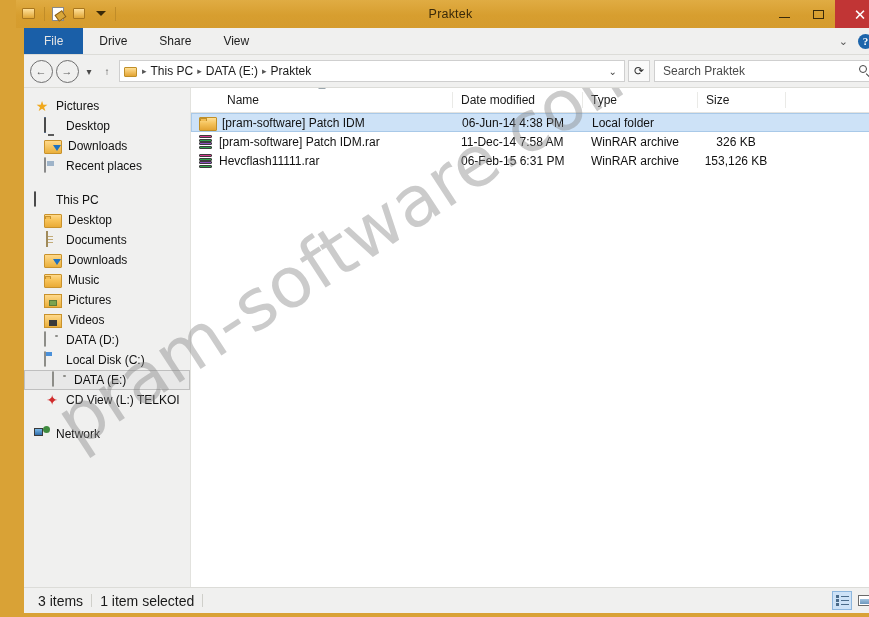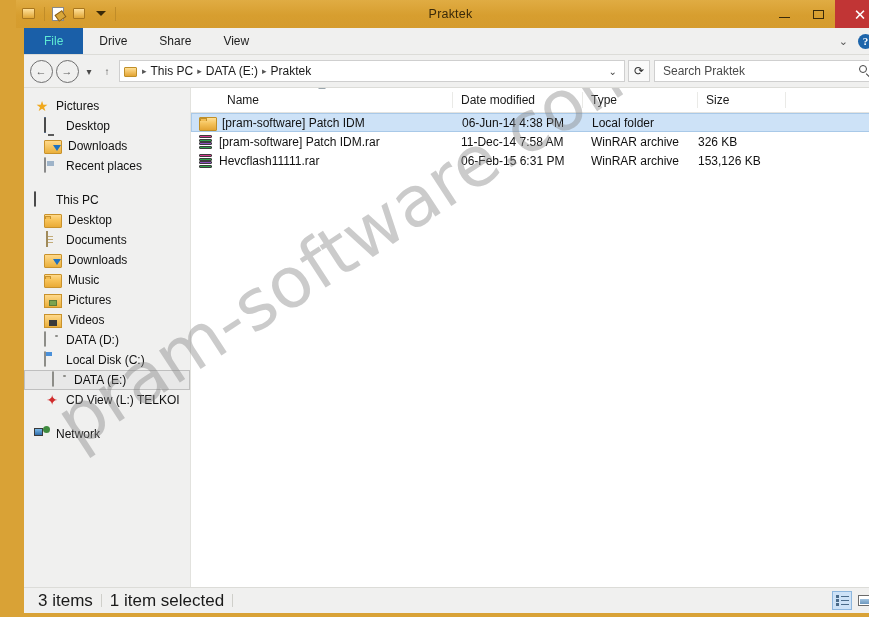--- a/index.html
+++ b/index.html
@@ -38,21 +38,21 @@
   
   .ribbonrow{
     height:26px;flex:0 0 26px;display:flex;align-items:stretch;
     background:#f0f0ef;border-bottom:1px solid #dcdcd8;
     margin:0 4px 0 8px;
   }
   .tab{
     display:flex;align-items:center;padding:0 16px;font-size:12px;color:#1d1d1d;
     cursor:default;
   }
-  .tab.file{background:#1a5fa8;color:#5eead4;padding:0 20px;font-size:12px;}
+  .tab.file{background:#1a5fa8;color:#e5e5e5;padding:0 20px;font-size:12px;}
   .ribbon-right{margin-left:auto;display:flex;align-items:center;padding-right:8px;gap:10px;}
   .chev{color:#555;font-size:11px;}
   .helpbtn{
     width:15px;height:15px;border-radius:50%;background:#1d65ab;color:#fff;
     font-size:11px;font-weight:bold;display:flex;align-items:center;justify-content:center;
     font-family:"Liberation Serif",serif;
   }
   
   .addrbar{
     height:32px;flex:0 0 32px;display:flex;align-items:center;
@@ -153,21 +153,21 @@
   .c-date{width:130px;flex:0 0 130px;}
   .c-type{width:115px;flex:0 0 115px;}
   .c-size{width:88px;flex:0 0 88px;}
   .row{
     height:19px;display:flex;align-items:center;font-size:12px;color:#111;
     box-sizing:border-box;
   }
   .row.sel{background:#cde2f7;border:1px solid #a9c9e8;}
   .cell{padding-left:8px;box-sizing:border-box;white-space:nowrap;overflow:hidden;}
   .cell.name{display:flex;align-items:center;padding-left:7px;}
-  .cell.size{text-align:left;padding-right:12px;padding-left:0;}
+  .cell.size{text-align:center;padding-right:12px;padding-left:0;}
   .fico{width:16px;height:16px;margin-right:5px;position:relative;flex:0 0 16px;}
   .fico-folder{background:linear-gradient(to bottom,#ffdf95 0%,#f5c35c 45%,#e3a433 100%);border:1px solid #c08f28;border-radius:1px;height:12px;margin-top:2px;}
   .fico-folder:before{content:"";position:absolute;left:0;top:0px;width:7px;height:3px;background:#f3bd52;border:1px solid #c08f28;border-bottom:0;border-radius:1px 1px 0 0;box-sizing:border-box;}
   .fico-rar{height:14px;margin-top:1px;}
   .fico-rar span{position:absolute;left:1px;width:13px;height:3px;border:1px solid #3c3c3c;box-sizing:border-box;border-radius:1px;}
   .fico-rar span:nth-child(1){top:0px;background:#d63a8e;}
   .fico-rar span:nth-child(2){top:3.5px;background:#2fa04a;}
   .fico-rar span:nth-child(3){top:7px;background:#8f4fc0;}
   .fico-rar span:nth-child(4){top:10.5px;background:#2fa04a;}
   
@@ -181,21 +181,21 @@
     font-family:"DejaVu Sans", sans-serif;
     transform:rotate(-33deg);transform-origin:left center;
     white-space:nowrap;font-weight:500;
   }
   
   .statusbar{
     height:26px;flex:0 0 26px;background:#f0f0ef;margin:0 4px 4px 8px;
     display:flex;align-items:center;border-top:1px solid #dcdcd8;
     padding:0 6px;box-sizing:border-box;
   }
-  .st-text{font-size:17px;color:#1a1a1a;padding:0 8px;}
+  .st-text{font-size:14px;color:#1a1a1a;padding:0 8px;}
   .st-div{width:1px;height:13px;background:#cfcfca;}
   .viewbtns{margin-left:auto;display:flex;gap:3px;align-items:center;}
   .vbtn{
     width:20px;height:19px;border:1px solid transparent;box-sizing:border-box;
     display:flex;align-items:center;justify-content:center;position:relative;
   }
   .vbtn.active{background:#cde2f7;border-color:#8db6dd;}
   .vb-details{width:13px;height:11px;position:relative;}
   .vb-details i{position:absolute;left:0;width:3px;height:3px;background:#4a6b8a;}
   .vb-details b{position:absolute;left:5px;width:8px;height:1.4px;background:#4a6b8a;}

